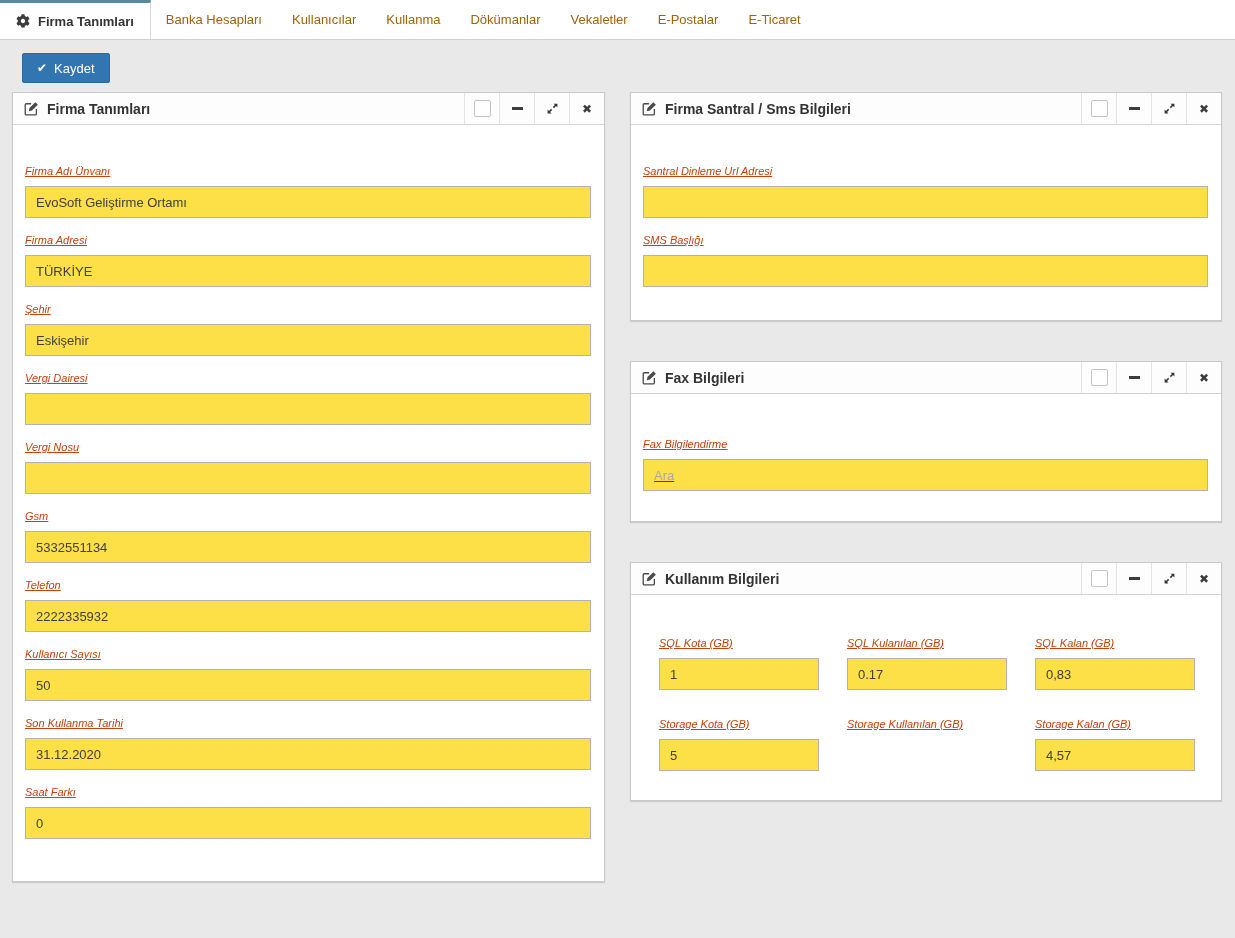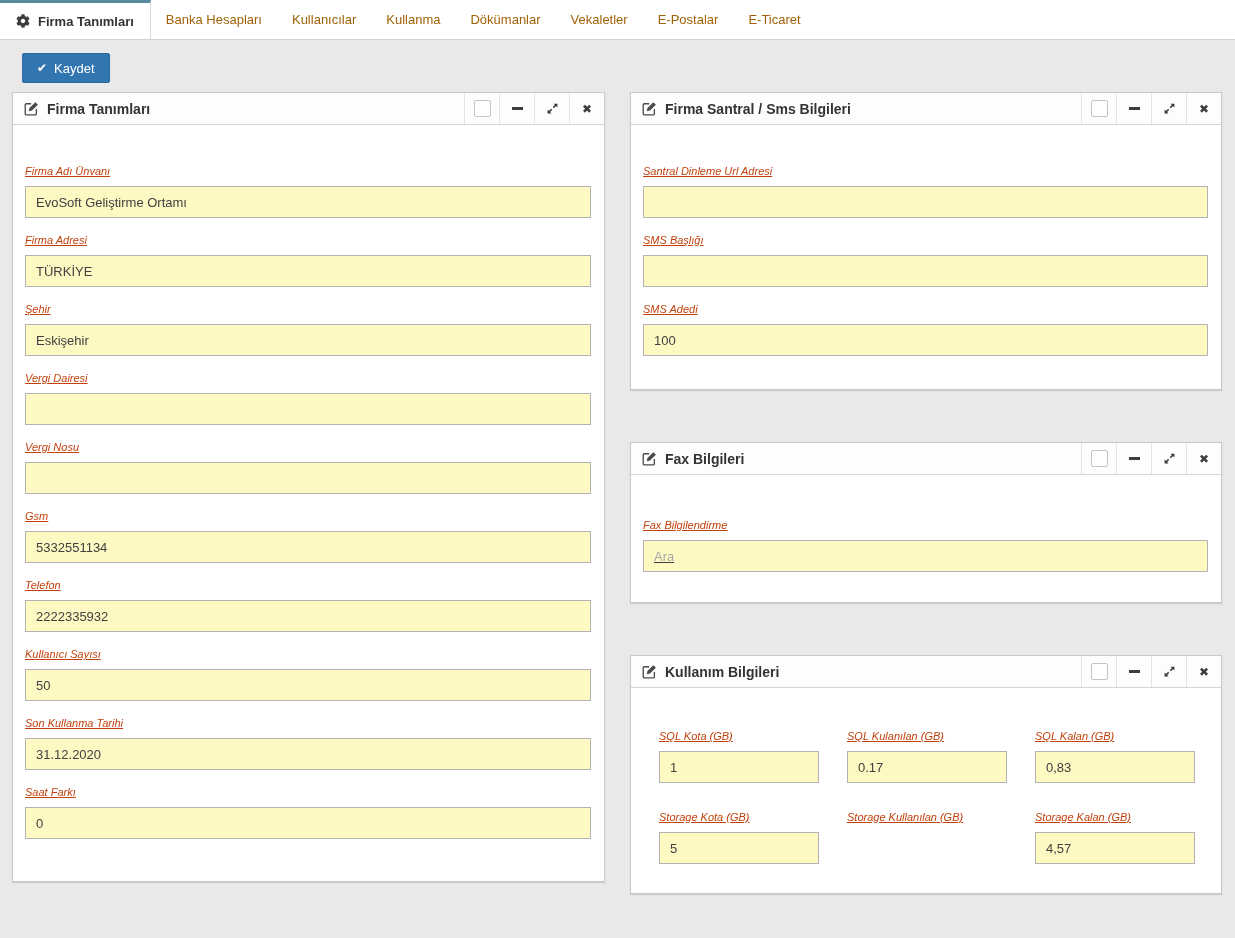--- a/index.html
+++ b/index.html
@@ -26,21 +26,21 @@
     height:30px; padding:0 14px; font-size:13px; border-radius:2px;
     font-family:"Liberation Sans", sans-serif; cursor:pointer;
   }
   .btn-save .chk { font-size:12px; }
   
   .columns { display:flex; gap:25px; align-items:flex-start; padding:0 13px 8px 12px; }
   .col-left  { width:593px; }
   .col-right { width:592px; }
   
   .panel { background:#fff; border:1px solid #c9c9c9; box-shadow:0 1px 1px rgba(0,0,0,.12); }
-  .mb32 { margin-bottom:52px; }
+  .mb32 { margin-bottom:40px; }
   .panel-header {
     height:32px; display:flex; align-items:center; padding-left:11px;
     background:#fdfdfd; border-bottom:1px solid #d4d4d4;
   }
   .panel-title { font-size:14px; font-weight:bold; color:#333; margin-left:8px; }
   .panel-controls { margin-left:auto; display:flex; height:100%; }
   .ctrl { width:35px; height:100%; display:flex; align-items:center; justify-content:center; border-left:1px solid #e3e3e3; cursor:pointer; background:#fdfdfd; }
   .checkbox-box { width:17px; height:17px; border:1px solid #c4c4c4; background:#fff; border-radius:2px; }
   .minus-bar { width:11px; height:3px; background:#3d3d3d; }
   .close-glyph { font-size:12px; color:#3d3d3d; }
@@ -51,21 +51,21 @@
   .field { margin-bottom:16px; }
   .field:last-child { margin-bottom:0; }
   .field label {
     display:block; margin-bottom:9px;
     color:#c2410c; font-style:italic; text-decoration:underline; font-size:11px;
   }
   .field input {
     display:block; width:100%; height:32px; padding:0 10px;
     border:1px solid #b3b3b3; border-radius:0;
     font-family:"Liberation Sans", sans-serif; font-size:13px; color:#404040;
-    background:#fef9c3; outline:none;
+    background:#fde047; outline:none;
   }
   .field input::placeholder { color:#a9a9a9; opacity:1; }
   
   .panel-body.usage { padding:42px 13px 29px 28px; }
   .usage-grid { display:grid; grid-template-columns:repeat(3,160px); column-gap:29px; row-gap:16px;gap:28px; }
   .usage-grid .field { margin-bottom:0; }
   
   .icon-gear svg, .icon-edit svg, .icon-expand svg { display:block; }
 </style>
 </head>
@@ -214,24 +214,20 @@
       </header>
       <div class="panel-body santral">
         <div class="field">
           <label>Santral Dinleme Url Adresi</label>
           <input value="" style="">
         </div>
         <div class="field">
           <label>SMS Başlığı</label>
           <input value="" style="">
         </div>
-        <div class="field">
-          <label>SMS Adedi</label>
-          <input value="100" style="">
-        </div>
       </div>
     </section>
 
     <section class="panel mb32">
       <header class="panel-header">
         <span class="icon-edit">
           <svg width="15" height="15" viewBox="0 0 16 16">
               <path fill="none" stroke="#4a4a4a" stroke-width="1.4" d="M13.2 8.5v5a1.3 1.3 0 0 1-1.3 1.3H2.6a1.3 1.3 0 0 1-1.3-1.3V4.2a1.3 1.3 0 0 1 1.3-1.3h5"></path>
               <path fill="#4a4a4a" d="M12.1 1.2l2.7 2.7-6.3 6.3-3.4.7.7-3.4z"></path>
             </svg>

